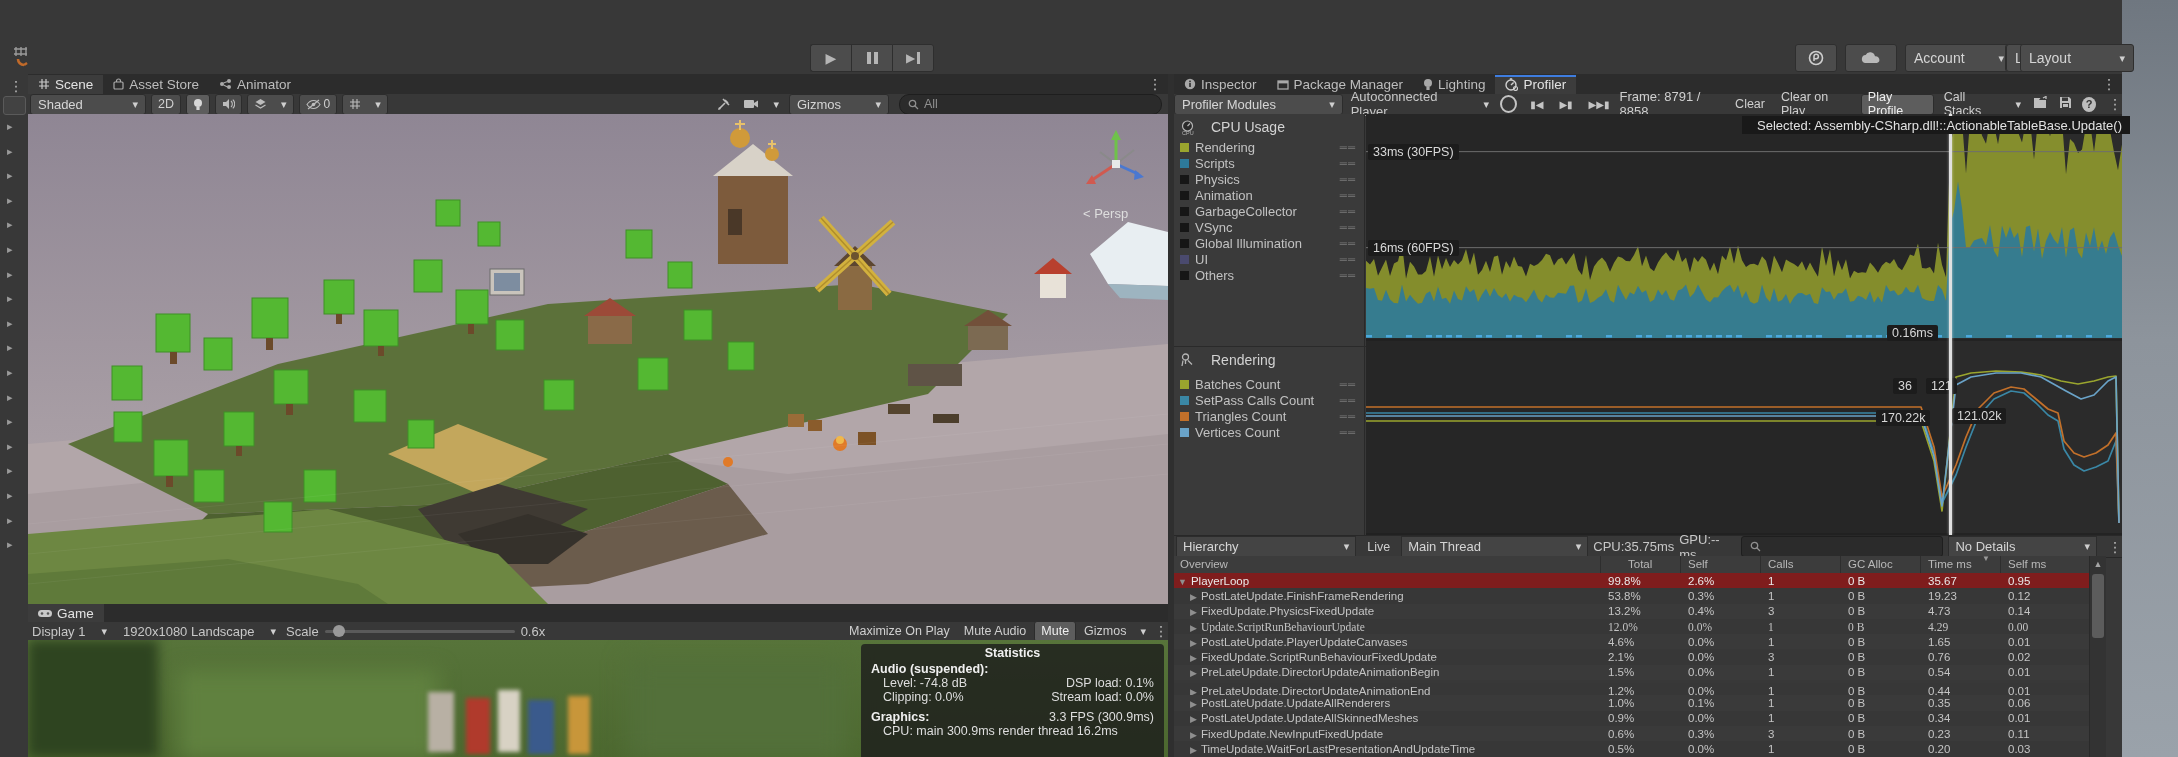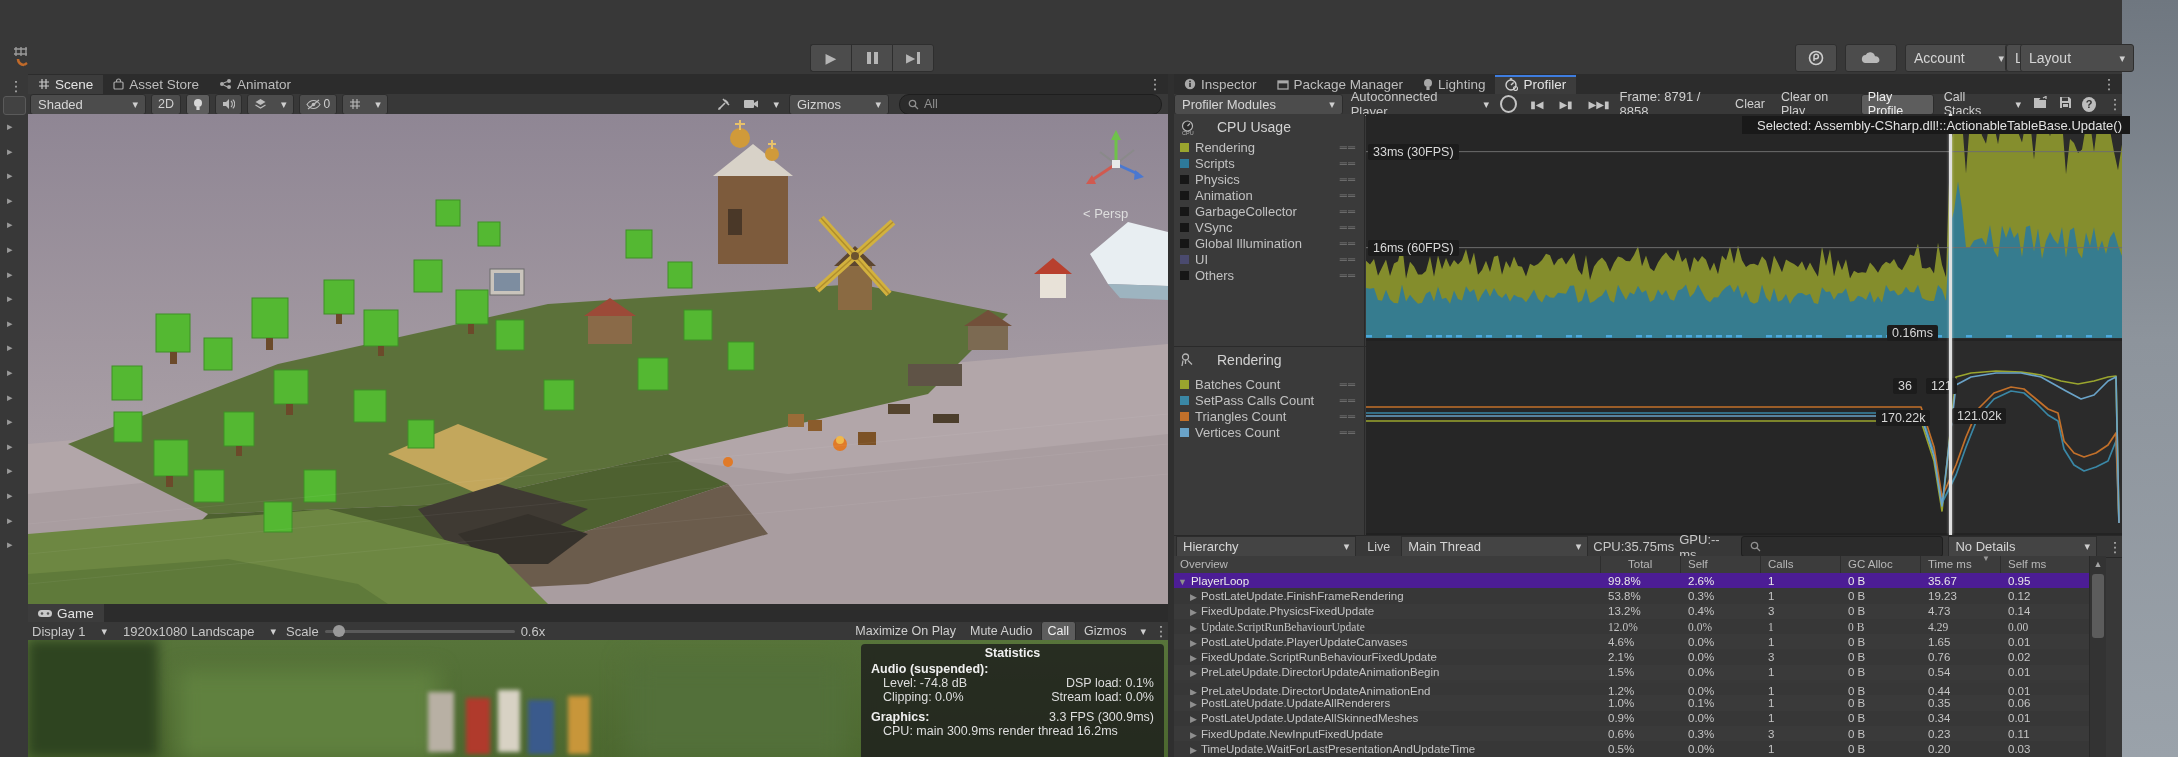--- a/index.html
+++ b/index.html
@@ -41,34 +41,34 @@
             align-items:center;justify-content:center;font-size:12.5px;color:#cfcfcf;padding:0 6px;}
   .mini-btn.on{background:#5d5d5d;color:#efefef;}
   .searchbox{height:19px;background:#2b2b2b;border:1px solid #1e1e1e;border-radius:10px;display:flex;
              align-items:center;color:#8f8f8f;font-size:12.5px;padding:0 8px;gap:5px;}
   
   .left-dock{left:0;top:74px;width:28px;height:683px;background:#383838;border-right:1px solid #2a2a2a;}
   .chev{position:absolute;left:7px;color:#9a9a9a;font-size:11px;}
   .legend-item{display:flex;align-items:center;height:16px;font-size:13px;color:#c2c2c2;gap:6px;padding-left:6px;}
   .legend-swatch{width:9px;height:9px;flex:0 0 9px;}
   .legend-grip{margin-left:auto;margin-right:8px;color:#7a7a7a;font-size:10px;letter-spacing:1px;}
-  .module-title{font-size:14px;color:#d2d2d2;display:flex;gap:22px;align-items:center;}
+  .module-title{font-size:14px;color:#d2d2d2;display:flex;gap:16px;align-items:center;}
   .chip{position:absolute;background:#1c1c1c;color:#d8d8d8;font-size:12.5px;padding:1px 5px;border-radius:2px;white-space:nowrap;}
   
   .hbar{background:#383838;border-top:1px solid #282828;border-bottom:1px solid #282828;display:flex;align-items:center;font-size:13px;}
   .hdd{height:20px;background:#444444;border:1px solid #2c2c2c;display:flex;align-items:center;
        padding:0 6px;justify-content:space-between;font-size:13px;color:#d5d5d5;}
   .ptable{font-size:11.5px;color:#c4c4c4;}
   .thead{position:absolute;left:0;top:0;right:0;height:17px;background:#3c3c3c;border-bottom:1px solid #2a2a2a;color:#b8b8b8;}
   .th{position:absolute;top:2px;font-size:11.5px;}
   .colline{position:absolute;top:0;bottom:0;width:1px;background:#2e2e2e;}
   .trow{position:absolute;left:0;right:16px;height:15.3px;display:flex;align-items:center;}
   .trow.odd{background:#3a3a3a;}
   .trow.even{background:#373737;}
-  .trow.selected{background:#4c1d95;color:#eaeaea;}
+  .trow.selected{background:#7f1d1d;color:#eaeaea;}
   .tcell{position:absolute;white-space:nowrap;overflow:hidden;}
   .fold{color:#8f8f8f;font-size:9px;margin-right:4px;}
   .scroll{background:#333;border-left:1px solid #2a2a2a;}
   .scroll-thumb{position:absolute;left:2px;right:2px;background:#5c5c5c;border-radius:3px;}
   
   .stats-panel{background:rgba(28,28,28,0.80);border-radius:4px;font-size:12.5px;color:#dedede;}
   .stats-b{font-weight:bold;color:#f0f0f0;}
   .slider-track{height:3px;background:#5a5a5a;border-radius:2px;position:relative;}
   .slider-thumb{position:absolute;top:-5px;width:12px;height:12px;border-radius:50%;background:#999;}
   .selline{background:#e0e0e0;box-shadow:0 0 3px rgba(255,255,255,.6);}
@@ -421,21 +421,21 @@
     </div>
     <span>0.6x</span>
     <div class="row" style="margin-left:auto;gap:2px;margin-right:4px">
       <div class="mini-btn" style="background:none;border:none">
           <span>Maximize On Play</span>
         </div>
       <div class="mini-btn" style="background:none;border:none">
           <span>Mute Audio</span>
         </div>
       <div class="mini-btn on">
-          <span>Call</span>
+          <span>Mute</span>
         </div>
       <div class="mini-btn" style="background:none;border:none;gap:4px">
         <span>Gizmos</span>
           <span class="caret">▾</span>
       </div>
       <div class="kebab">⋮</div>
     </div>
   </div>
 
   <div class="abs" style="left:28px;top:640px;width:1140px;height:117px;overflow:hidden;background:linear-gradient(180deg,#57743a,#4c682f)">

